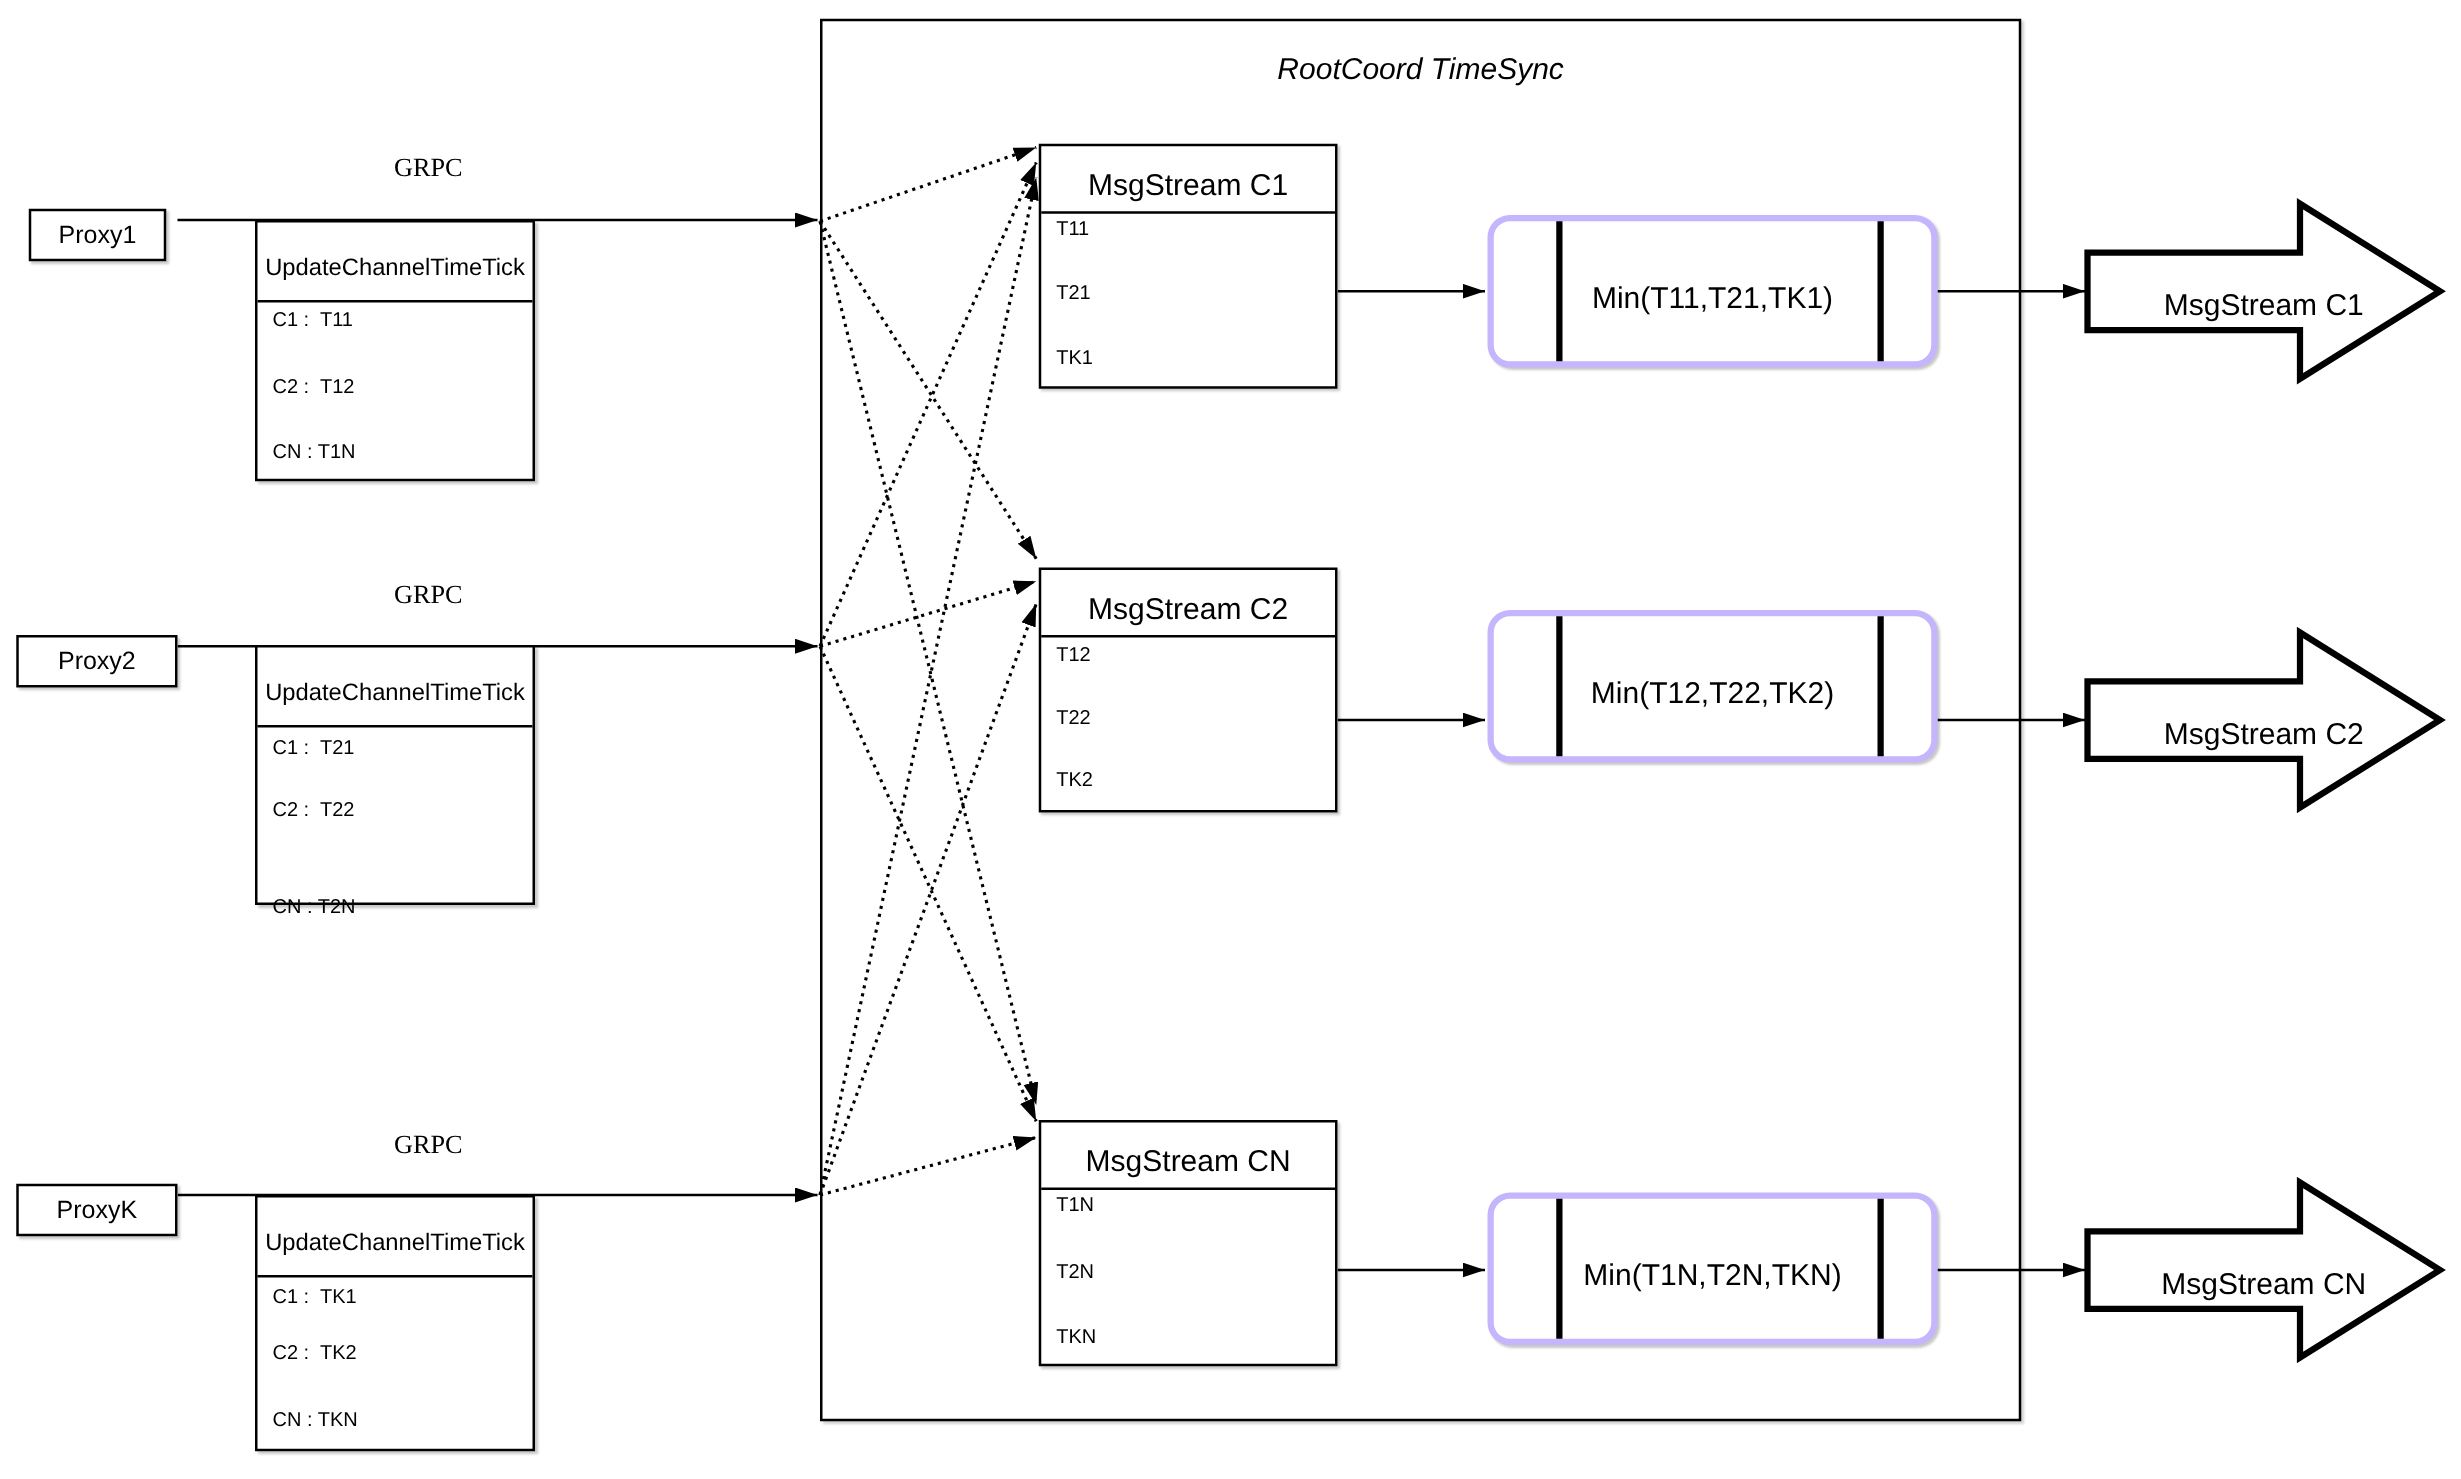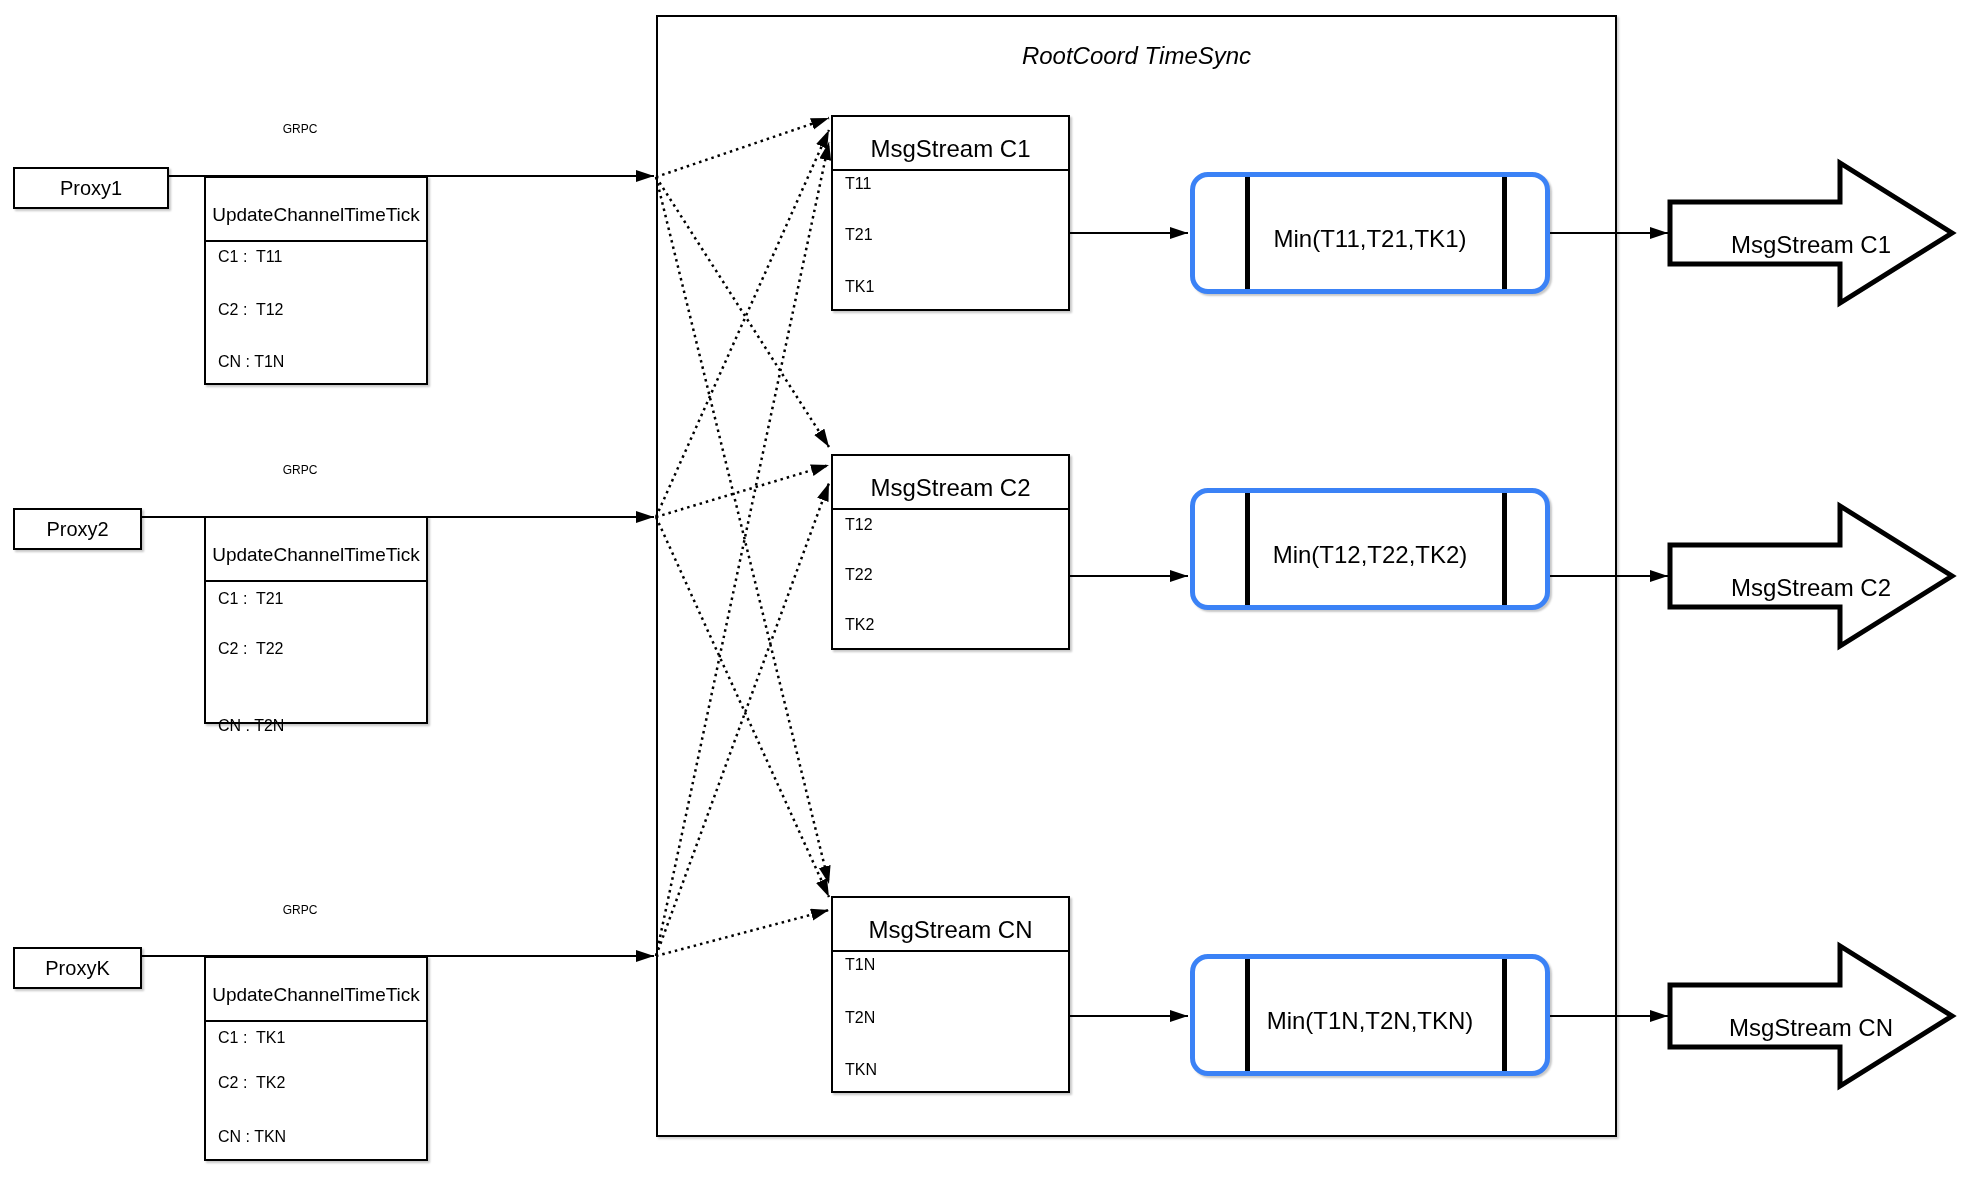--- a/index.html
+++ b/index.html
@@ -13,26 +13,26 @@
     box-sizing:border-box; z-index:2;
     box-shadow:2px 2px 2px rgba(0,0,0,0.22);
   }
   .center { display:flex; align-items:center; justify-content:center;margin-top:12px; }
   .bigframe {
     position:absolute; border:2px solid #000; background:transparent;
     box-sizing:border-box; z-index:1; box-shadow:2px 2px 2px rgba(0,0,0,0.18);
   }
   .rc-title { position:absolute; text-align:center; font-size:24px; z-index:2;font-style:italic; }
   .proxy-label { font-size:20px; }
-  .grpc-label { position:absolute; font-size:12px; text-align:center; z-index:2; }
+  .grpc-label { position:absolute; font-size:21px; text-align:right; z-index:2;font-family:Liberation Serif, serif; }
   .tbl-title { border-bottom:2px solid #000; box-sizing:border-box; }
   .row-text { position:absolute; left:12px; height:28px; font-size:16px;
               display:flex; align-items:center; white-space:pre; }
   .min-box {
-    position:absolute; border:5px solid #3b82f6; border-radius:18px; background:#fff;
+    position:absolute; border:5px solid #c4b5fd; border-radius:18px; background:#fff;
     box-sizing:border-box; z-index:2; box-shadow:2px 2px 2px rgba(0,0,0,0.22);
   }
   .min-divider { position:absolute; top:0; bottom:0; width:5px; background:#000; }
   .min-label { position:absolute; left:0; top:0; right:0; bottom:0; font-size:24px; }
   .outarrow-label { position:absolute; font-size:24px; z-index:3; }
 </style>
 </head>
 <body>
 
 <div class="canvas">
@@ -77,21 +77,21 @@
     <g fill="#fff" stroke="#000" stroke-width="5">
       <polygon points="1670,202 1840,202 1840,163 1952,233 1840,303 1840,264 1670,264"></polygon>
       <polygon points="1670,545 1840,545 1840,506 1952,576 1840,646 1840,607 1670,607"></polygon>
       <polygon points="1670,985 1840,985 1840,946 1952,1016 1840,1086 1840,1047 1670,1047"></polygon>
     </g>
   </svg>
 
   <div class="bigframe" style="left:656px; top:15px; width:961px; height:1122px;"></div>
   <div class="rc-title" style="left:656px; top:42px; width:961px;">RootCoord TimeSync</div>
 
-  <div class="box center proxy-label" style="left:13px; top:155px; width:156px; height:42px;">Proxy1</div>
+  <div class="box center proxy-label" style="left:23px; top:155px; width:110px; height:42px;">Proxy1</div>
   <div class="grpc-label" style="left:230px; top:122px; width:140px; height:28px;">GRPC</div>
 
   <div class="box" style="left:204px; top:176px; width:224px; height:209px;">
     <div class="tbl-title center" style="height:52px; font-size:19px;">UpdateChannelTimeTick</div>
     <div class="row-text" style="top:65px;">C1 :  T11</div>
     <div class="row-text" style="top:118px;">C2 :  T12</div>
     <div class="row-text" style="top:170px;">CN : T1N</div>
   </div>
 
   <div class="box" style="left:831px; top:115px; width:239px; height:196px;">

